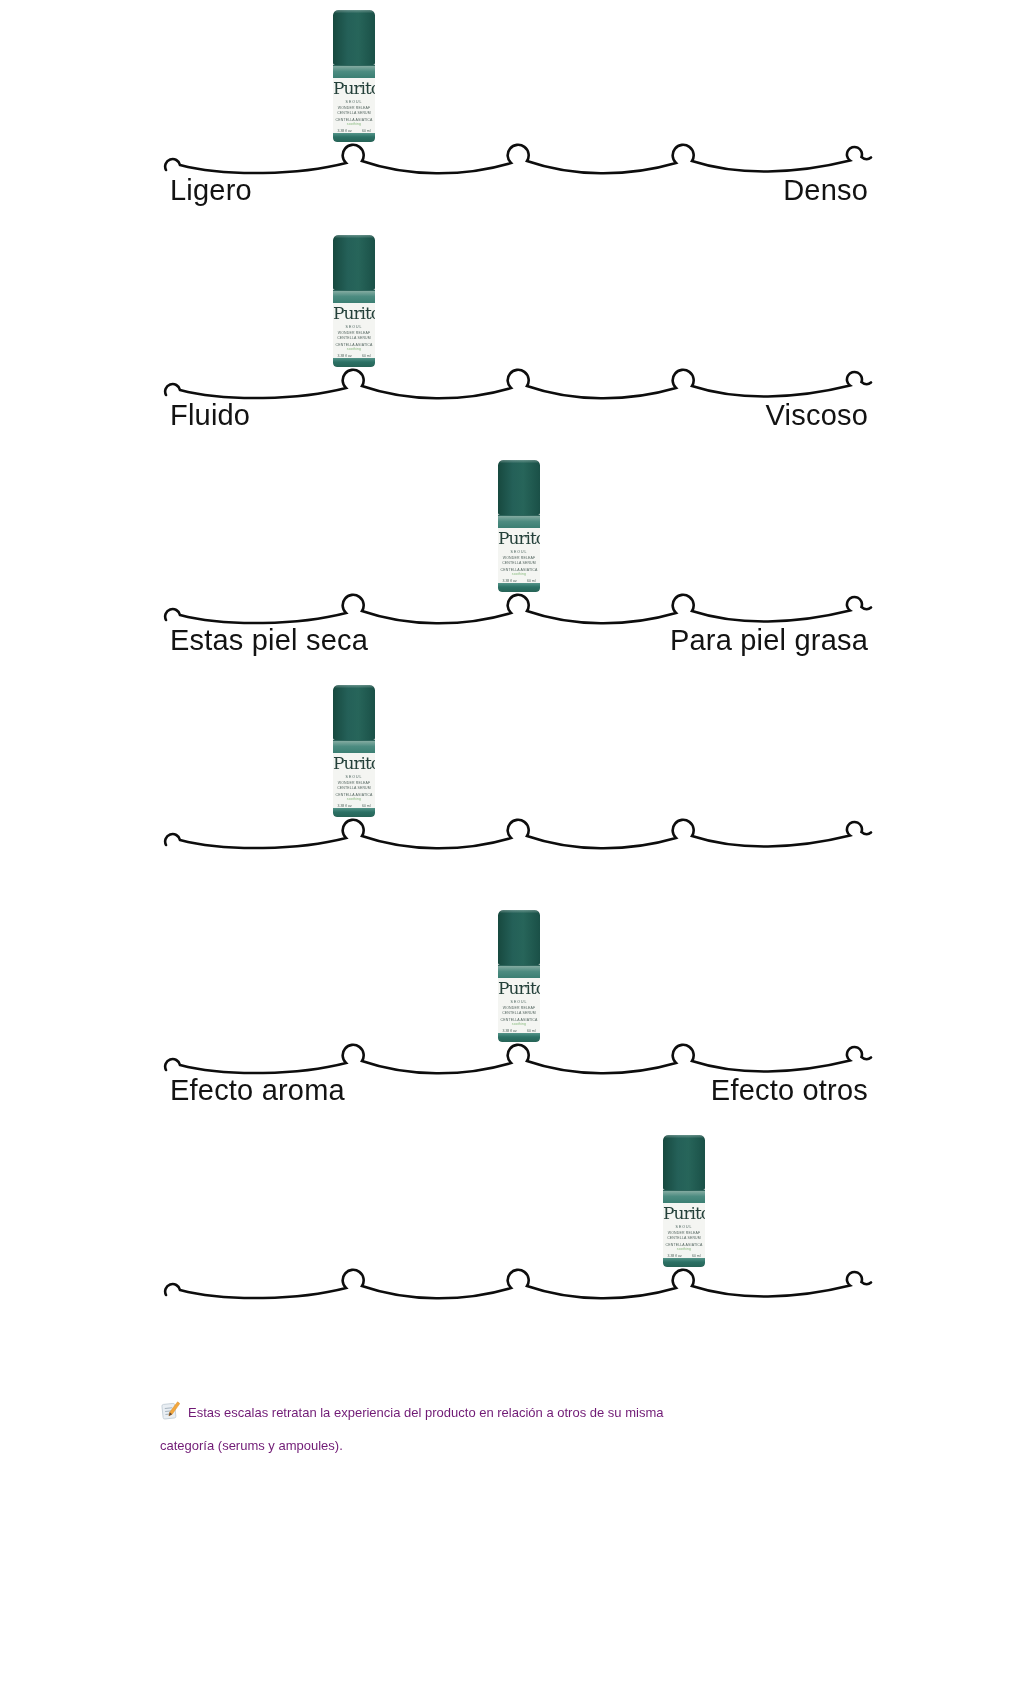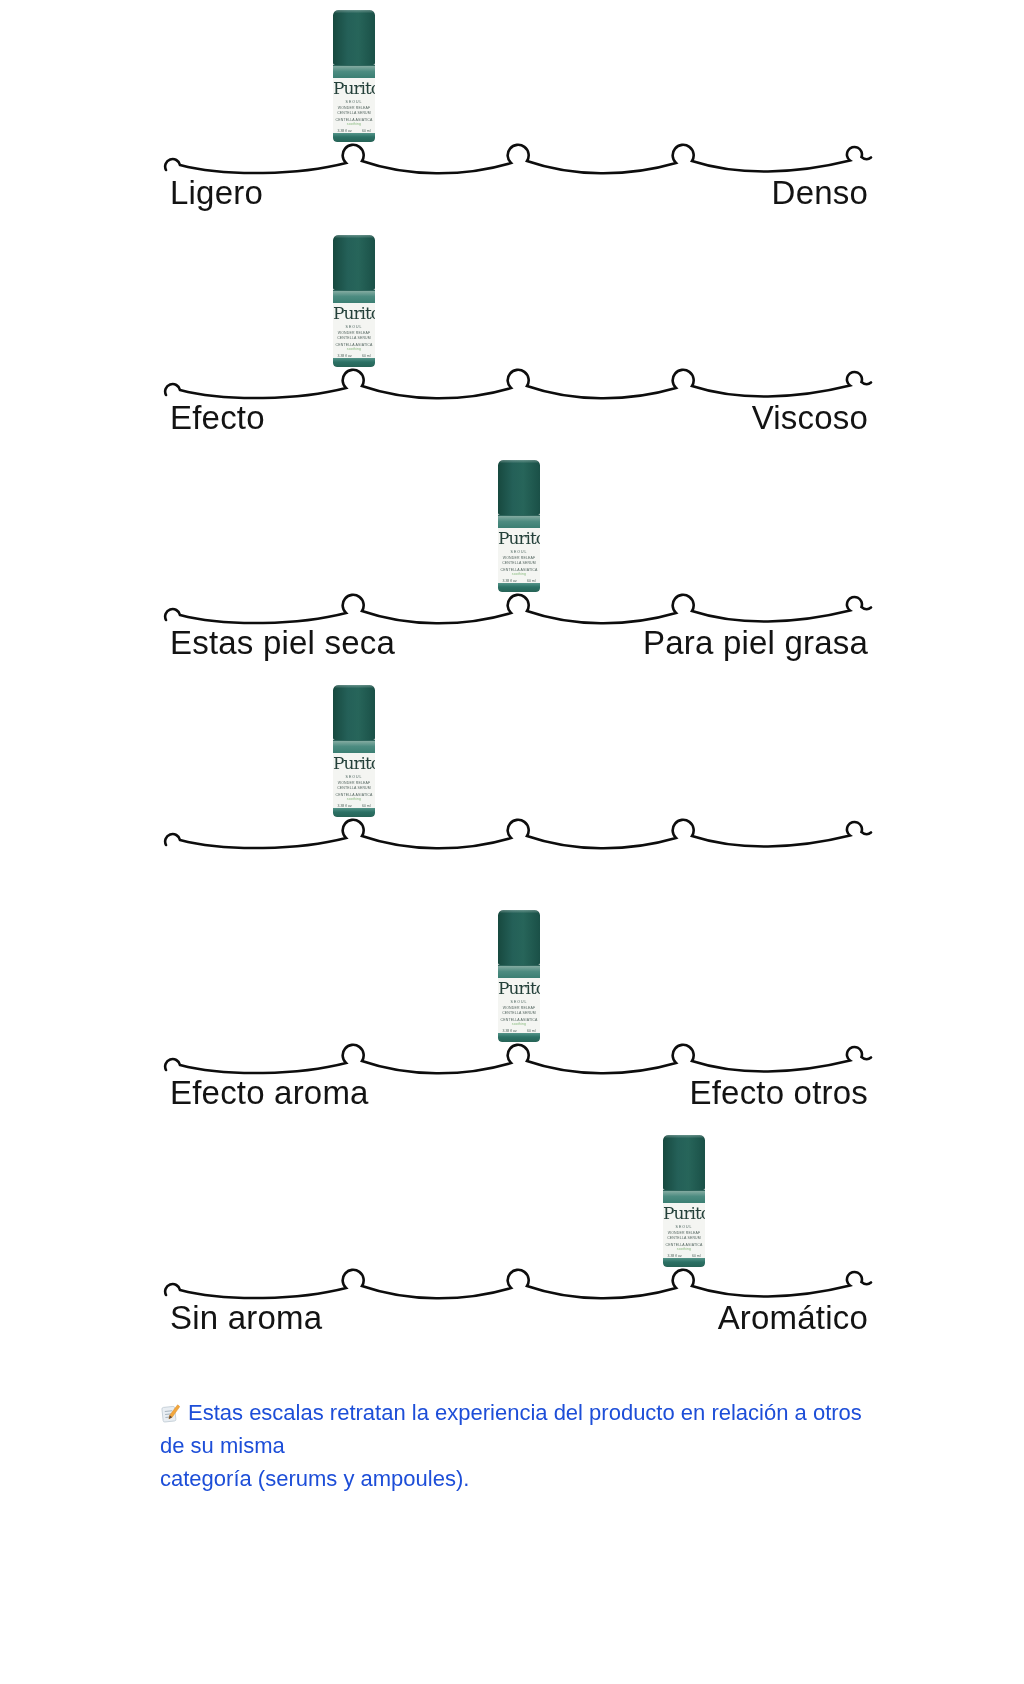--- a/index.html
+++ b/index.html
@@ -5,21 +5,21 @@
   html,body{margin:0;padding:0;background:#ffffff;}
   .page{position:relative;width:1024px;height:1684px;background:#ffffff;overflow:hidden;
         font-family:"Liberation Sans",sans-serif;color:#121212;}
 
   
   .scale-row{position:absolute;left:0;width:1024px;height:225px;}
   .curly{position:absolute;left:162px;top:137px;width:712px;height:46px;}
   .curly path{fill:none;stroke:#0d0d0d;stroke-width:2.6;stroke-linecap:round;}
   .labels{position:absolute;left:170px;top:174px;width:698px;height:30px;
           display:flex;justify-content:space-between;align-items:flex-start;
-          font-size:33px;font-weight:500;letter-spacing:.2px;color:#131313;}
+          font-size:29px;font-weight:500;letter-spacing:.2px;color:#131313;}
 
   
   .bottle{position:absolute;top:10px;width:42px;height:132px;border-radius:5px 5px 4px 4px;
           overflow:hidden;box-shadow:inset -2px 0 3px -1px rgba(0,0,0,.18), inset 2px 0 3px -1px rgba(0,0,0,.10);}
   .cap{height:55px;border-radius:5px 5px 2px 2px;
        background:linear-gradient(180deg, rgba(255,255,255,.30) 0%, rgba(255,255,255,0) 6%),
                   linear-gradient(90deg,#17493f 0%,#246058 35%,#27655a 60%,#1a5047 100%);}
   .shoulder{height:13px;border-top:1px solid #2e655c;box-sizing:border-box;
        background:linear-gradient(180deg,#84aba1 0%,#4d8c81 45%,#3b7f73 100%);}
   .blabel{height:55px;background:#f4f5f2;text-align:center;overflow:hidden;}
@@ -31,21 +31,21 @@
   .fine{font-size:7px;letter-spacing:.3px;}
   .f1{margin-top:4px;}
   .f3{margin-top:5px;}
   .green{color:#86ba7c;}
   .vol{display:flex;justify-content:space-between;padding:0 9px;font-size:7px;margin-top:5px;}
   .liquid{height:9px;border-radius:0 0 4px 4px;
        background:linear-gradient(180deg,#55958a 0%,#2c7165 45%,#276457 100%);}
 
   
   .note{position:absolute;left:160px;top:1396px;width:724px;
-        font-size:22px;line-height:33px;font-weight:500;color:#1d4ed8;}
+        font-size:13px;line-height:33px;font-weight:500;color:#701a75;}
   .memo{display:inline-block;vertical-align:-4px;margin-right:8px;}
 </style>
 </head>
 <body>
 
 <div class="page">
 
   <div id="rows">
     <section class="scale-row" style="top: 0px;">
       <div class="bottle" style="left: 333px;">
@@ -117,21 +117,21 @@
           C 246 40 302 40 349 26
           A 10.5 10.5 0 1 1 365 24
           C 411 40 466 40 514 26
           A 10.5 10.5 0 1 1 530 24
           C 576 39 634 37 688 23.5
           A 7.5 7.5 0 1 1 699.5 20
           C 702.5 22.5 706 23 709 20.5"></path>
       </svg>
 
       <div class="labels">
-        <span class="lab left">Efecto</span>
+        <span class="lab left">Fluido</span>
         <span class="lab right">Viscoso</span>
       </div>
     </section>
 
     <section class="scale-row" style="top: 450px;">
       <div class="bottle" style="left: 498px;">
         <div class="cap"></div>
         <div class="shoulder"></div>
         <div class="blabel">
           <div class="brand">Purito</div>
@@ -276,24 +276,20 @@
           A 10.5 10.5 0 1 1 200 24
           C 246 40 302 40 349 26
           A 10.5 10.5 0 1 1 365 24
           C 411 40 466 40 514 26
           A 10.5 10.5 0 1 1 530 24
           C 576 39 634 37 688 23.5
           A 7.5 7.5 0 1 1 699.5 20
           C 702.5 22.5 706 23 709 20.5"></path>
       </svg>
 
-      <div class="labels">
-        <span class="lab left">Sin aroma</span>
-        <span class="lab right">Aromático</span>
-      </div>
     </section>
   </div>
 
   <div class="note">
     <div>
       <svg class="memo" viewBox="0 0 20 20" width="20" height="20">
         <g transform="rotate(-6 10 11)">
           <rect x="2.6" y="2.8" width="12.8" height="14.6" rx="1.6" fill="#e9eef3" stroke="#c5cfd8" stroke-width="0.9"></rect>
           <line x1="5.2" y1="7" x2="12.6" y2="7" stroke="#a7b4bf" stroke-width="1.1"></line>
           <line x1="5.2" y1="10" x2="12.6" y2="10" stroke="#a7b4bf" stroke-width="1.1"></line>

